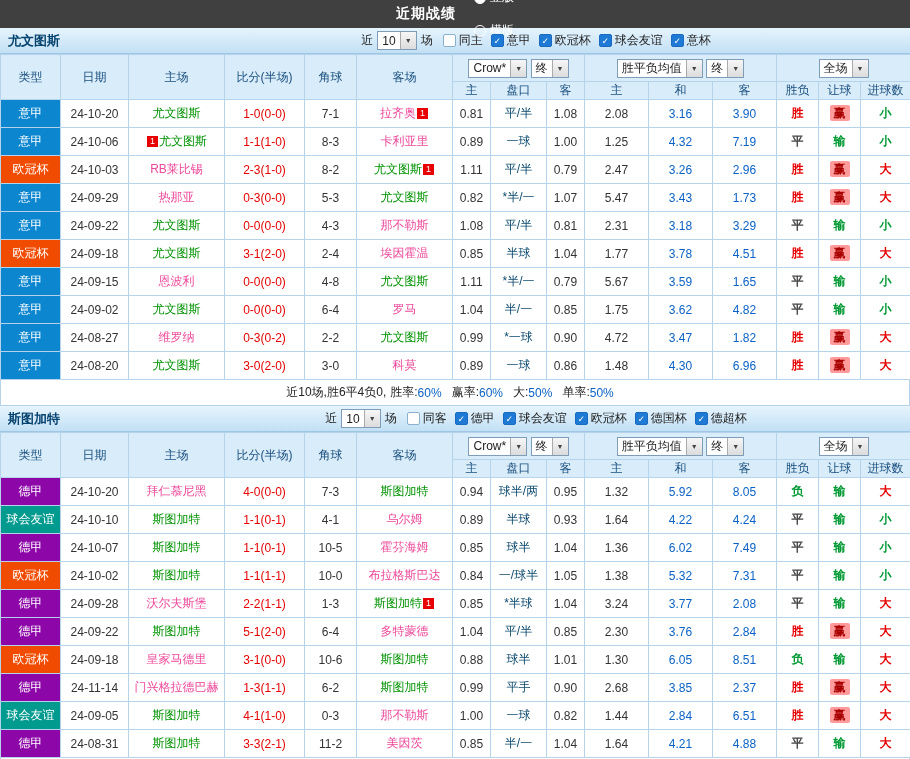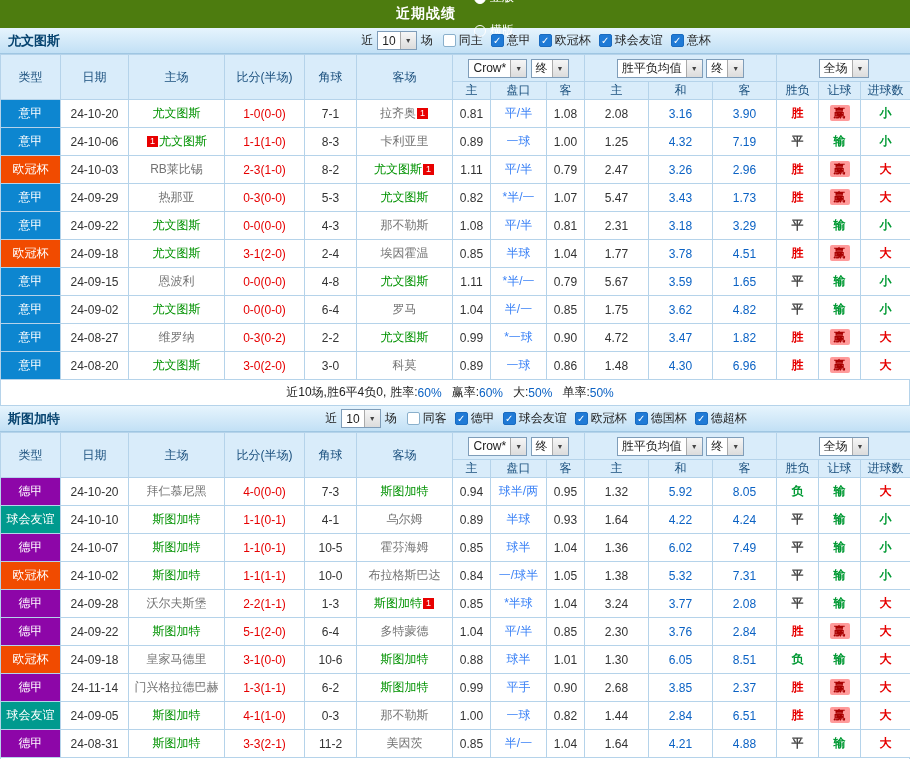--- a/index.html
+++ b/index.html
@@ -1,55 +1,55 @@
 <!DOCTYPE html>
 <html><head>
 <meta charset="utf-8">
 <style>
   * { margin:0; padding:0; box-sizing:border-box; }
   body {
     width:910px; height:759px; overflow:hidden; background:#fff;
     font-family:"Liberation Sans","DejaVu Sans",sans-serif; font-size:12px; color:#333;
   }
   
-  .topbar { height:28px; background:#4d7c0f; display:flex; align-items:center; justify-content:center; gap:18px; }
+  .topbar { height:28px; background:#404040; display:flex; align-items:center; justify-content:center; gap:18px; }
   .topbar-title { color:#fff; font-weight:bold; font-size:14px; letter-spacing:1px; }
   .radio-group { display:flex; gap:16px; align-items:flex-start;flex-direction:column; }
   .radio-item { display:inline-flex; align-items:center; gap:4px; color:#fff; cursor:pointer; }
   .radio { width:12px; height:12px; border:1px solid #fff; border-radius:50%; background:transparent; position:relative; display:inline-block; }
   .radio.sel { background:#fff; }
   .radio.sel::after { content:""; position:absolute; left:3px; top:3px; width:4px; height:4px; border-radius:50%; background:#0a4c87; }
   
   .section-bar { height:26px; background:linear-gradient(#e6f4fd,#c2e0f5); border-bottom:1px solid #9fc6e2; display:flex; align-items:center; padding:0 8px; }
   .team-name { color:#06436f; font-weight:bold; font-size:13px; min-width:170px; }
   .controls { flex:1; display:flex; align-items:center; justify-content:center; gap:4px; color:#222; }
-  .filter-list { display:inline-flex; align-items:center; margin-left:6px; }
+  .filter-list { display:inline-flex; align-items:center; margin-left:6px;font-family:Liberation Mono, monospace; }
   .filter-item { display:inline-flex; align-items:center; gap:3px; margin-right:8px; cursor:pointer; }
   .cb { width:13px; height:13px; border:1px solid #8ab0cc; background:#fff; border-radius:2px;
         display:inline-flex; align-items:center; justify-content:center; font-size:10px; color:#fff; }
   .cb.on { background:#1f7ad6; border-color:#1a6bc0; }
   .cb.on::after { content:"✓"; }
   
   .select { display:inline-flex; align-items:center; height:19px; border:1px solid #7f9db9; background:#fff; cursor:pointer; vertical-align:middle; }
   .sel-val { padding:0 4px; white-space:nowrap; color:#222; }
   .arw { width:16px; align-self:stretch; background:linear-gradient(#f6f6f6,#dcdcdc); border-left:1px solid #aaa;
          display:flex; align-items:center; justify-content:center; font-size:7px; color:#444; }
   
   table.grid { width:910px; border-collapse:collapse; table-layout:fixed; }
   .grid th, .grid td { border:1px solid #b5d3ea; text-align:center; overflow:hidden; white-space:nowrap; padding:0; }
   .grid thead th { background:#d9ecfa; color:#1a4f7d; font-weight:normal; }
   .grid thead tr.h1 th { height:27px; }
   .grid thead tr.h2 th { height:17px; }
   .grid tbody td { height:28px; background:#fff; }
   .c-type { color:#fff; }
   .c-date, .c-corner, .c-odds { color:#333; }
-  .tname { color:#737373; }
+  .tname { color:#ec4899; }
   .tname.focus { color:#009200; }
   .c-score { color:#e60000; }
-  .c-hcap { color:#3b82f6; }
+  .c-hcap { color:#0c4a6e; }
   .c-avg-home { color:#333; }
   .c-avg-draw, .c-avg-away { color:#0b62c4; }
   .badge { display:inline-block; background:#e80000; color:#fff; font-size:9px; line-height:11px; width:11px; height:11px; margin:0 1px; vertical-align:middle; text-align:center; }
   .res { font-weight:bold; }
   .res.chip { padding:1px 4px; border-radius:2px; }
   
   .summary { height:26px; border:1px solid #b5d3ea; border-top:none; display:flex; align-items:center; justify-content:center; font-size:12px; color:#222; }
   .sum-prefix { margin-right:4px; }
   .sum-stats { display:inline-flex; align-items:center; }
   .sum-label { color:#222; }

